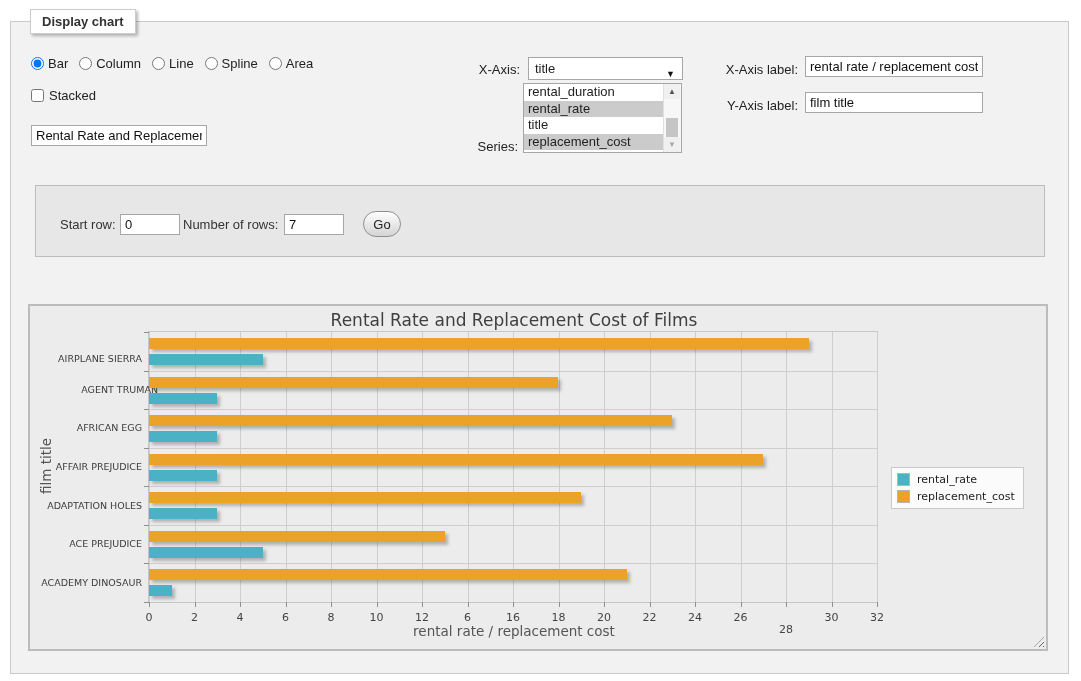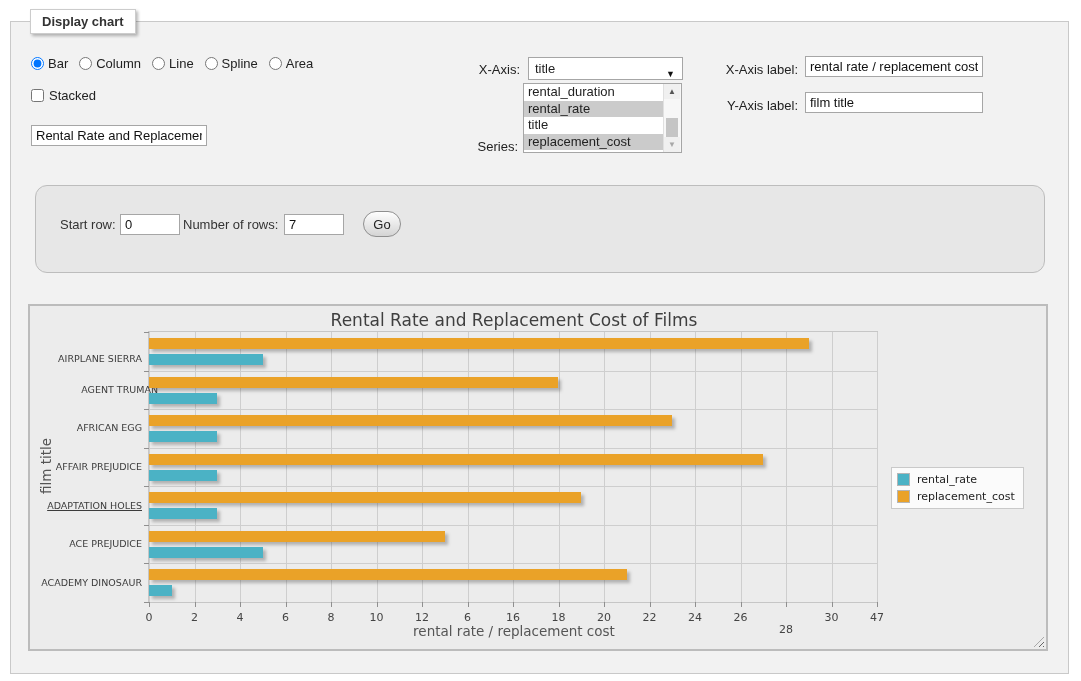--- a/index.html
+++ b/index.html
@@ -40,22 +40,22 @@
     font-size:8px;text-align:center;line-height:15px;}
   .sbtn.up{top:0;}
   .sbtn.down{bottom:0;color:#a8a8a8;}
   .sthumb{position:absolute;left:2px;top:34px;width:12px;height:20px;background:#c5c5c5;}
   
   .cap-xlab{left:712px;top:62px;width:86px;text-align:right;}
   .cap-ylab{left:712px;top:98px;width:86px;text-align:right;}
   .xlab-input{position:absolute;left:805px;top:56px;width:178px;height:21px;}
   .ylab-input{position:absolute;left:805px;top:92px;width:178px;height:21px;}
   
-  .rows-panel{position:absolute;left:35px;top:185px;width:1010px;height:88px;
-    background:#e7e7e7;border:1px solid #bdbdbd;border-radius:12px;box-sizing:border-box;}
+  .rows-panel{position:absolute;left:35px;top:185px;width:1010px;height:72px;
+    background:#e7e7e7;border:1px solid #bdbdbd;border-radius:0;box-sizing:border-box;}
   .rows-panel .cap{color:#333;}
   .cap-start{left:24px;top:31px;}
   .in-start{position:absolute;left:84px;top:28px;width:60px;height:21px;}
   .cap-num{left:147px;top:31px;}
   .in-num{position:absolute;left:248px;top:28px;width:60px;height:21px;}
   .go-btn{position:absolute;left:327px;top:25px;width:38px;height:26px;border-radius:13px;
     border:1px solid #8f8f8f;background:linear-gradient(#fefefe,#d4d4d4);
     font:13px "Liberation Sans",sans-serif;color:#222;text-align:center;line-height:24px;
     box-sizing:border-box;cursor:pointer;}
   
@@ -204,35 +204,35 @@
       <div class="xtickmark" style="left: 591.5px;"></div>
       <div class="xticklabel" style="left: 573.5px;">26</div>
       <div class="vgrid" style="left: 637px;"></div>
       <div class="xtickmark" style="left: 637px;"></div>
       <div class="xticklabel" style="left: 619px; margin-top: 12px;">28</div>
       <div class="vgrid" style="left: 682.5px;"></div>
       <div class="xtickmark" style="left: 682.5px;"></div>
       <div class="xticklabel" style="left: 664.5px;">30</div>
       <div class="vgrid" style="left: 728px;"></div>
       <div class="xtickmark" style="left: 728px;"></div>
-      <div class="xticklabel" style="left: 710px;">47</div>
+      <div class="xticklabel" style="left: 710px;">32</div>
       <div class="ytickmark" style="top: 0px;"></div>
       <div class="ylabel" style="top: 21px;">AIRPLANE SIERRA</div>
       <div class="hgrid" style="top: 38.5714px;"></div>
       <div class="ytickmark" style="top: 38.5714px;"></div>
       <div class="ylabel" style="top: 51.8571px; padding-left: 16px;">AGENT TRUMAN</div>
       <div class="hgrid" style="top: 77.1429px;"></div>
       <div class="ytickmark" style="top: 77.1429px;"></div>
       <div class="ylabel" style="top: 90.4286px;">AFRICAN EGG</div>
       <div class="hgrid" style="top: 115.714px;"></div>
       <div class="ytickmark" style="top: 115.714px;"></div>
       <div class="ylabel" style="top: 129px;">AFFAIR PREJUDICE</div>
       <div class="hgrid" style="top: 154.286px;"></div>
       <div class="ytickmark" style="top: 154.286px;"></div>
-      <div class="ylabel" style="top: 167.571px; text-decoration: underline;">ADAPTATION HOLES</div>
+      <div class="ylabel" style="top: 167.571px;">ADAPTATION HOLES</div>
       <div class="hgrid" style="top: 192.857px;"></div>
       <div class="ytickmark" style="top: 192.857px;"></div>
       <div class="ylabel" style="top: 206.143px;">ACE PREJUDICE</div>
       <div class="hgrid" style="top: 231.429px;"></div>
       <div class="ytickmark" style="top: 231.429px;"></div>
       <div class="ylabel" style="top: 244.714px;">ACADEMY DINOSAUR</div>
       <div class="ytickmark" style="top: 270px;"></div>
       <div class="bar" style="top: 6px; width: 659.522px; background: rgb(234, 162, 40);"></div>
       <div class="bar" style="top: 22px; width: 113.522px; background: rgb(75, 178, 197);"></div>
       <div class="bar" style="top: 44.5714px; width: 409.272px; background: rgb(234, 162, 40);"></div>

